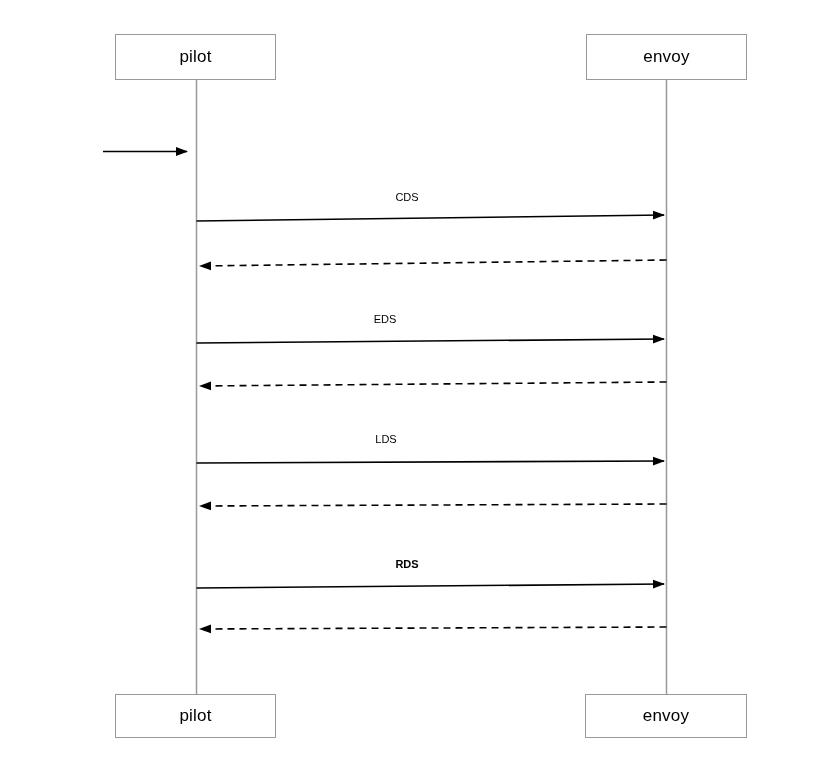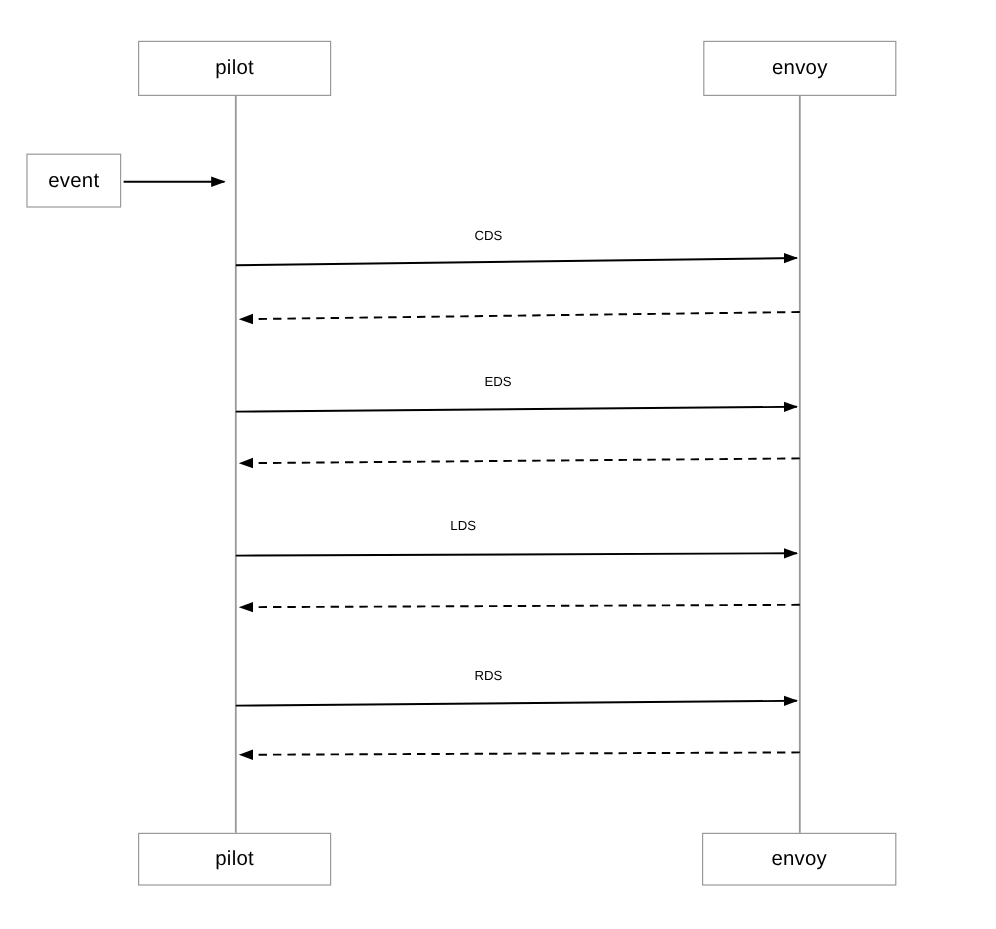--- a/index.html
+++ b/index.html
@@ -66,32 +66,29 @@
   </svg>
 
   <div class="actor-box" style="left:115px; top:34px; width:161px; height:46px;">
     <span>pilot</span>
   </div>
 
   <div class="actor-box" style="left:586px; top:34px; width:161px; height:46px;">
     <span>envoy</span>
   </div>
 
-  <div class="actor-box" style="left:22px; top:128px; width:79px; height:45px;">
-    <span>event</span>
-  </div>
 
   <div class="actor-box" style="left:115px; top:694px; width:161px; height:44px;">
     <span>pilot</span>
   </div>
 
   <div class="actor-box" style="left:585px; top:694px; width:162px; height:44px;">
     <span>envoy</span>
   </div>
 
   <div id="msg-labels">
       <div class="msg-label" style="left: 407px; top: 191px;">CDS</div>
-      <div class="msg-label" style="left: 415px; top: 313px;">EDS</div>
+      <div class="msg-label" style="left: 385px; top: 313px;">EDS</div>
       <div class="msg-label" style="left: 386px; top: 433px;">LDS</div>
-      <div class="msg-label" style="left: 407px; top: 558px;">RDS</div>
+      <div class="msg-label" style="left: 407px; top: 558px; font-weight: bold;">RDS</div>
     </div>
 
 </div>
 
 </body></html>

